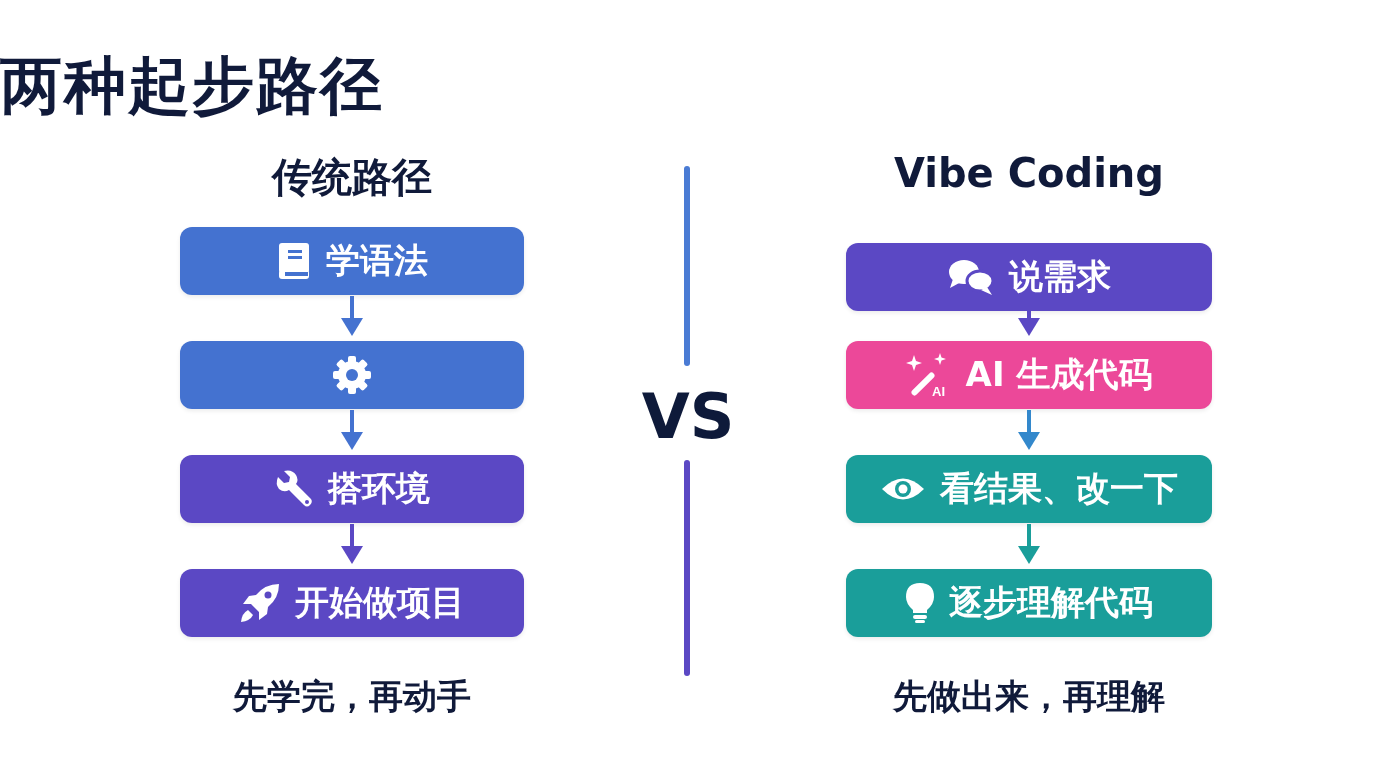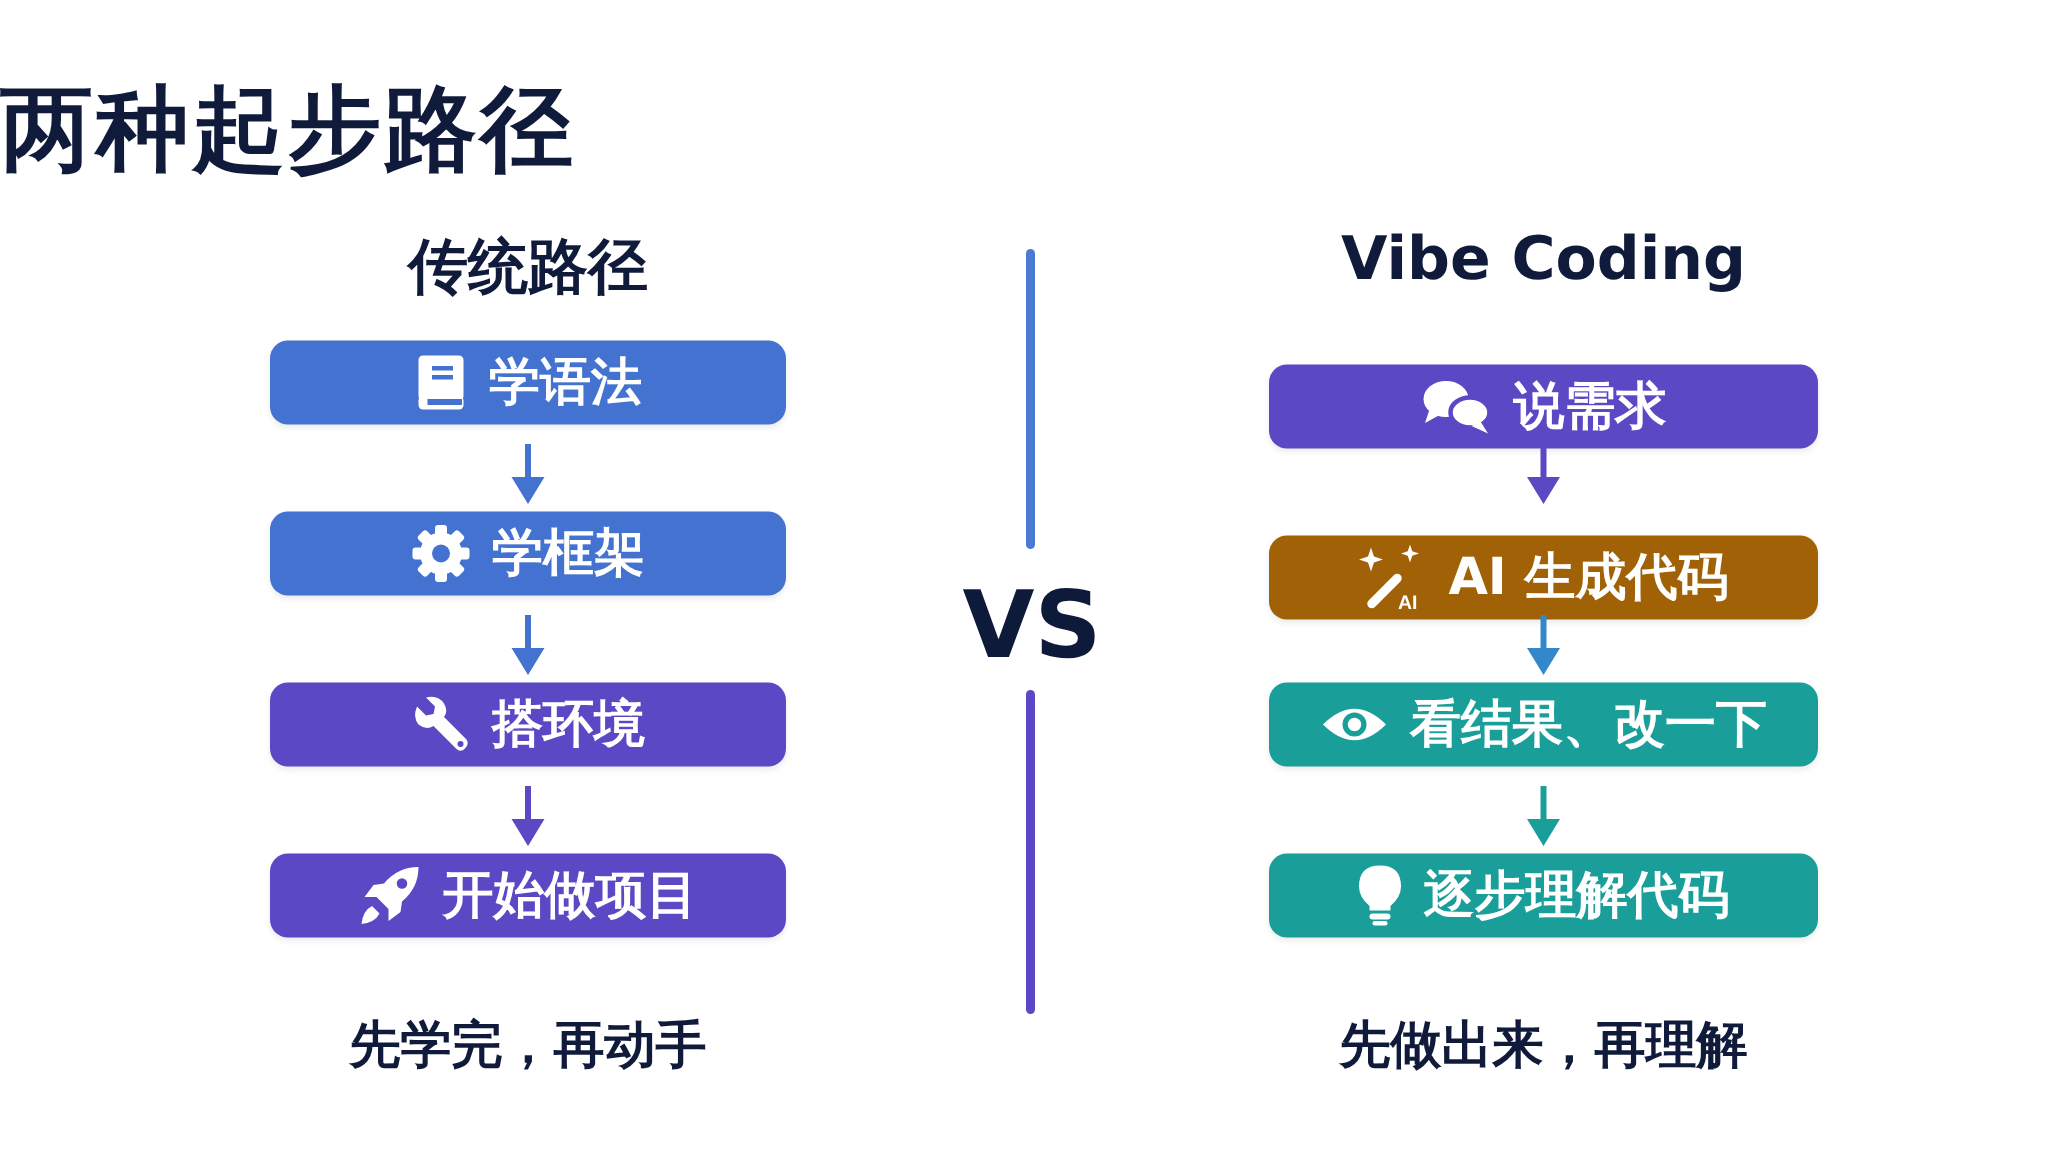--- a/index.html
+++ b/index.html
@@ -8,21 +8,21 @@
     font-family: "DejaVu Sans", "Liberation Sans", sans-serif; color:#101a3a;
   }
   .title {
     position:absolute; left:0; width:1376px; top:44px; 
     font-size:62px; font-weight:bold; color:#101a3a; letter-spacing:2px;
   }
   .col-head {
     position:absolute; top:150px; text-align:center; font-size:40px; font-weight:bold; color:#101a3a;
   }
   .step {
-    position:absolute; height:56px; border-radius:12px; color:#fff;
+    position:absolute; height:68px; border-radius:12px; color:#fff;
     display:flex; align-items:center; justify-content:center; gap:14px;
     font-size:34px; font-weight:bold;
     box-shadow:0 2px 4px rgba(0,0,0,0.08);
   }
   .step svg { display:block; }
   .arrow { position:absolute; width:24px; height:40px; }
   .footer {
     position:absolute; top:674px; text-align:center; font-size:34px; font-weight:bold; color:#101a3a;
   }
   .vline { position:absolute; width:6px; border-radius:3px; left:684px; }
@@ -62,21 +62,20 @@
         <g fill="#fff" transform="translate(20 20)">
           <rect x="-4" y="-19" width="8" height="38" rx="2"></rect>
           <rect x="-4" y="-19" width="8" height="38" rx="2" transform="rotate(45)"></rect>
           <rect x="-4" y="-19" width="8" height="38" rx="2" transform="rotate(90)"></rect>
           <rect x="-4" y="-19" width="8" height="38" rx="2" transform="rotate(135)"></rect>
           <circle r="14"></circle>
         </g>
         <circle cx="20" cy="20" r="6" fill="#4472d0"></circle>
       </svg>
   </span>
-  <span>学框架</span>
 </div>
 <svg class="arrow" style="left:340px;top:410px;" viewBox="0 0 24 40">
     <rect x="10" y="0" width="4" height="26" fill="#4472d0"></rect>
     <path d="M1 22 L23 22 L12 40 Z" fill="#4472d0"></path>
   </svg>
 
 <div class="step" style="left:180px;top:455px;width:344px;background:#5b48c4;">
   <span>
     <svg width="40" height="40" viewBox="0 0 40 40">
         <path d="M4 8 L10 14 L15 13 L16 8 L10 2 Q18 0 22 6 Q25 11 22 15 L37 30 Q39 33 36 36 Q33 39 30 36 L15 21 Q10 24 5 20 Q1 15 4 8 Z" fill="#fff"></path>
@@ -118,21 +117,21 @@
         <path d="M40 30 L45 38 L34 33 Z" fill="#fff"></path>
       </svg>
   </span>
   <span>说需求</span>
 </div>
 <svg class="arrow" style="left:1017px;top:296px;" viewBox="0 0 24 40">
     <rect x="10" y="0" width="4" height="26" fill="#5b48c4"></rect>
     <path d="M1 22 L23 22 L12 40 Z" fill="#5b48c4"></path>
   </svg>
 
-<div class="step" style="left:846px;top:341px;width:366px;background:#a16207;margin-top:16px;">
+<div class="step" style="left:846px;top:341px;width:366px;background:#ec4899;">
   <span>
     <svg width="46" height="44" viewBox="0 0 46 44">
         <path d="M8 2 L10 8 L16 10 L10 12 L8 18 L6 12 L0 10 L6 8 Z" fill="#fff"></path>
         <path d="M34 0 L35.5 4.5 L40 6 L35.5 7.5 L34 12 L32.5 7.5 L28 6 L32.5 4.5 Z" fill="#fff"></path>
         <rect x="2" y="28" width="30" height="6" rx="3" fill="#fff" transform="rotate(-45 17 31)"></rect>
         <text x="26" y="43" font-size="13" font-weight="bold" fill="#fff" font-family="Liberation Sans, sans-serif">AI</text>
       </svg>
   </span>
   <span>AI 生成代码</span>
 </div>

